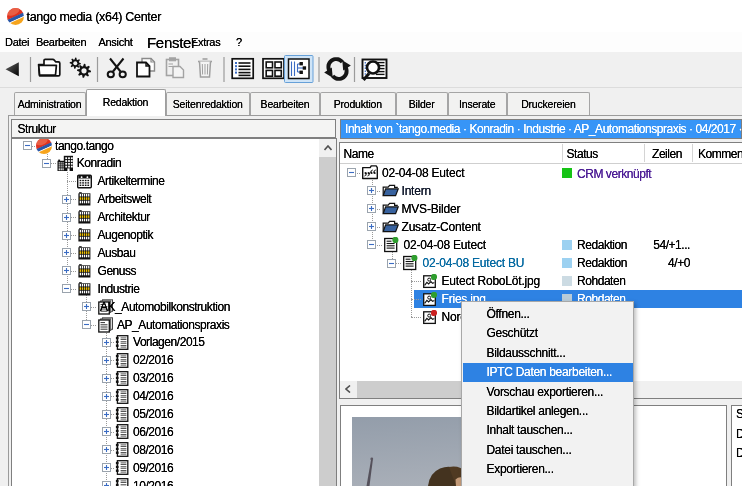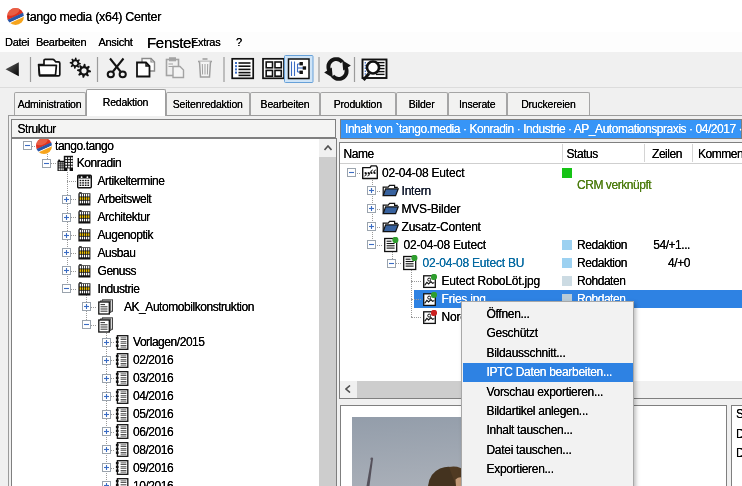--- a/index.html
+++ b/index.html
@@ -414,37 +414,38 @@
 <rect x="4.5" y="0.8" width="10" height="11.5" fill="#fff" stroke="#444" stroke-width="1"></rect>
 <rect x="2.7" y="1.9" width="10" height="11.5" fill="#fff" stroke="#444" stroke-width="1"></rect>
 <rect x="0.8" y="3.0" width="10.5" height="12" fill="#fff" stroke="#111" stroke-width="1.3"></rect>
 <g stroke="#333" stroke-width="1">
 <line x1="2.5" y1="5.6" x2="7" y2="5.6"></line>
 <line x1="2.5" y1="7.8" x2="9.5" y2="7.8"></line>
 <line x1="2.5" y1="10" x2="9.5" y2="10"></line>
 <line x1="2.5" y1="12.2" x2="9.5" y2="12.2"></line>
 </g>
     </svg>
-    <div class="lbl" style="left:112px;top:167.6px">AK_Automobilkonstruktion</div>
+    <div class="lbl" style="left:88px;top:167.6px">AK_Automobilkonstruktion</div>
 <div class="doth" style="left:74.3px;top:185.5px;width:10.2px"></div>
 <svg style="position:absolute;left:69.8px;top:181.0px" width="9" height="9" viewBox="0 0 9 9">
       <rect x="0.5" y="0.5" width="8" height="8" fill="#fff" stroke="#9aa3ad"></rect>
       <line x1="2" y1="4.5" x2="7" y2="4.5" stroke="#3b6cc4" stroke-width="1.1"></line>
     </svg>
     <svg style="position:absolute;left:85.5px;top:177.5px" width="16" height="16" viewBox="0 0 16 16">
 <rect x="4.5" y="0.8" width="10" height="11.5" fill="#fff" stroke="#444" stroke-width="1"></rect>
 <rect x="2.7" y="1.9" width="10" height="11.5" fill="#fff" stroke="#444" stroke-width="1"></rect>
 <rect x="0.8" y="3.0" width="10.5" height="12" fill="#fff" stroke="#111" stroke-width="1.3"></rect>
 <g stroke="#333" stroke-width="1">
 <line x1="2.5" y1="5.6" x2="7" y2="5.6"></line>
 <line x1="2.5" y1="7.8" x2="9.5" y2="7.8"></line>
 <line x1="2.5" y1="10" x2="9.5" y2="10"></line>
 <line x1="2.5" y1="12.2" x2="9.5" y2="12.2"></line>
 </g>
     </svg>
+    <div class="lbl" style="left:105px;top:185.5px">AP_Automationspraxis</div>
 <div class="doth" style="left:94px;top:203.4px;width:7.6px"></div>
 <svg style="position:absolute;left:89.5px;top:198.89999999999998px" width="9" height="9" viewBox="0 0 9 9">
       <rect x="0.5" y="0.5" width="8" height="8" fill="#fff" stroke="#9aa3ad"></rect>
       <line x1="2" y1="4.5" x2="7" y2="4.5" stroke="#3b6cc4" stroke-width="1.1"></line>
       <line x1="4.5" y1="2" x2="4.5" y2="7" stroke="#3b6cc4" stroke-width="1.1"></line>
     </svg>
     <svg style="position:absolute;left:102.6px;top:195.89999999999998px" width="14" height="15" viewBox="0 0 14 15">
 <rect x="2.4" y="0.7" width="10.4" height="13.6" fill="#fff" stroke="#111" stroke-width="1.3"></rect>
 <g fill="#111">
 <rect x="0.9" y="1.9" width="2.7" height="2.4"></rect>
@@ -673,21 +674,21 @@
       <rect x="0.5" y="0.5" width="8" height="8" fill="#fff" stroke="#9aa3ad"></rect>
       <line x1="2" y1="4.5" x2="7" y2="4.5" stroke="#3b6cc4" stroke-width="1.1"></line>
     </svg>
     <svg style="position:absolute;left:22px;top:1.0px" width="16" height="15" viewBox="0 0 16 15">
 <path d="M0.7,13.5 L0.7,2.6 L8.2,2.6 L9.2,0.9 L14.2,0.9 L15.3,2.6 L15.3,13.5 Z" fill="#fff" stroke="#111" stroke-width="1.4" stroke-linejoin="round"></path>
 <text x="1.8" y="9.2" font-family="'Liberation Serif',serif" font-size="14" fill="#111" font-weight="bold">„</text>
 <text x="7.6" y="14.2" font-family="'Liberation Serif',serif" font-size="14" fill="#111" font-weight="bold">“</text>
     </svg>
     <div class="lbl lb2" style="left:42px;top:8.5px;color:#000">02-04-08 Eutect</div>
 <div class="abs" style="left:222px;top:3.5px;width:10px;height:10px;background:#16c316"></div>
-<div class="lbl" style="left:237px;top:21px;color:#4d7c0f">CRM verknüpft</div>
+<div class="lbl" style="left:237px;top:10px;color:#4c1d95">CRM verknüpft</div>
 <div class="doth" style="left:31.5px;top:26.6px;width:8.0px"></div>
 <svg style="position:absolute;left:27.0px;top:22.1px" width="9" height="9" viewBox="0 0 9 9">
       <rect x="0.5" y="0.5" width="8" height="8" fill="#fff" stroke="#9aa3ad"></rect>
       <line x1="2" y1="4.5" x2="7" y2="4.5" stroke="#3b6cc4" stroke-width="1.1"></line>
       <line x1="4.5" y1="2" x2="4.5" y2="7" stroke="#3b6cc4" stroke-width="1.1"></line>
     </svg>
     <svg style="position:absolute;left:41.5px;top:20.1px" width="17" height="13" viewBox="0 0 17 13">
 <path d="M1.2,11.5 L1.2,3.2 L6.2,3.2 L7.6,1.4 L12.6,1.4 L12.6,3.4 L15.8,3.4" fill="#fff" stroke="#111" stroke-width="1.2"></path>
 <path d="M3.6,4.9 L16.2,4.9 L13.6,11.6 L1.2,11.6 Z" fill="#38629e" stroke="#111" stroke-width="1.2"></path>
     </svg>

